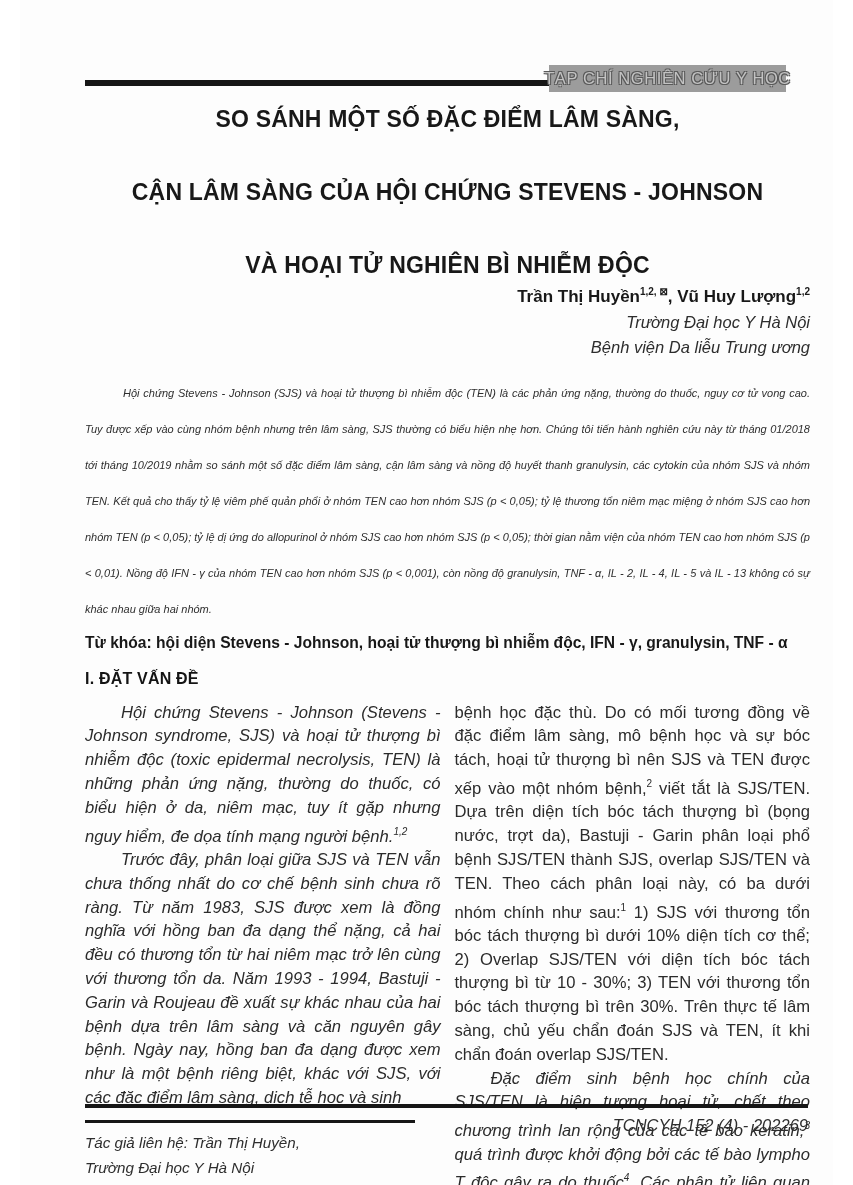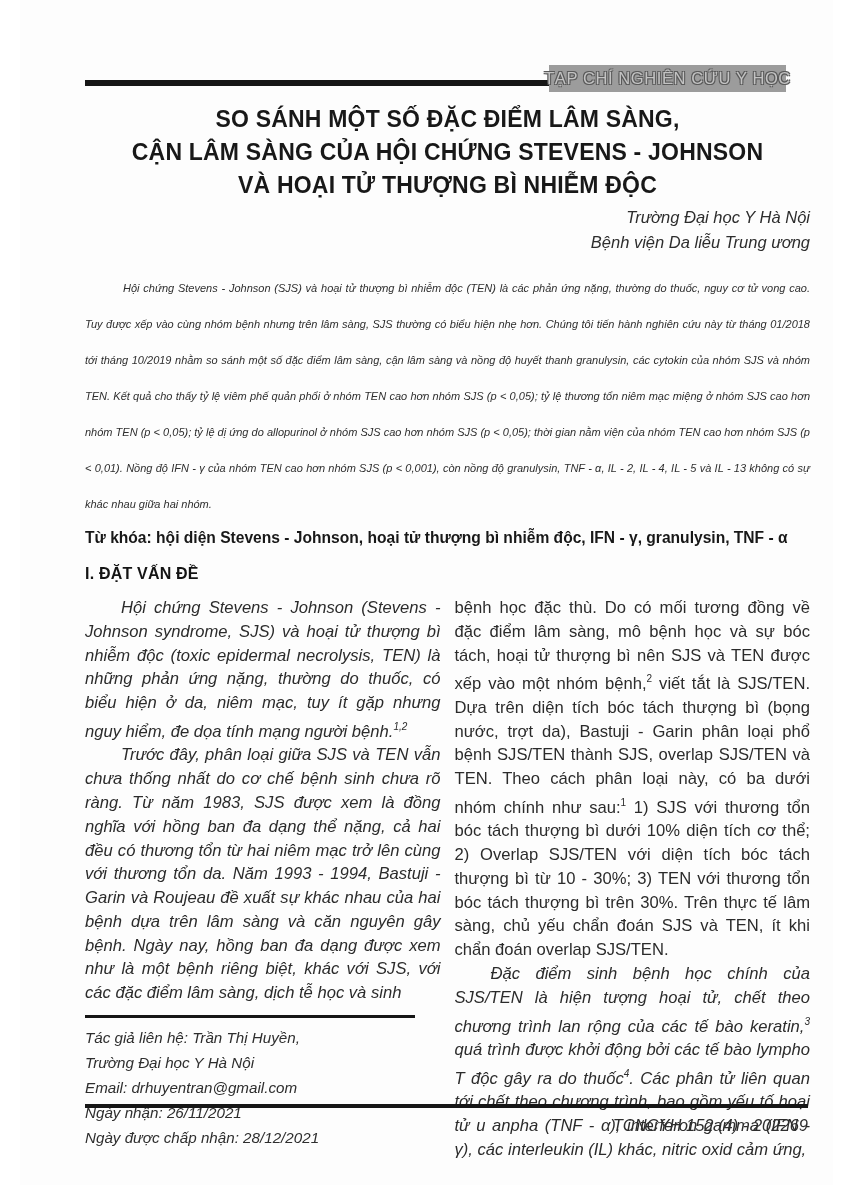--- a/index.html
+++ b/index.html
@@ -16,21 +16,21 @@
   }
   .journal-box span {
     font-size:16.5px; letter-spacing:0.6px; color:#c3c3c3; white-space:nowrap;
     text-shadow: 1px 1px 0 #5a5a5a, -1px -1px 0 #5a5a5a, 1px -1px 0 #5a5a5a, -1px 1px 0 #5a5a5a;
   }
   .content { position:absolute; left:65px; top:0; width:725px; }
   .title {
     margin:103px 0 0; text-align:center; font-size:23px; line-height:33px;
     font-weight:bold; color:#181818; letter-spacing:0.2px;
   }
-  .tl { display:block; }
+  .tl { display:block;margin-top:40px; }
   .authors { margin-top:4px; text-align:right; font-weight:bold; font-size:17px; color:#181818; }
   .authors sup { font-size:10px; font-weight:bold; }
   .affils { margin-top:3px; }
   .affil { text-align:right; font-style:italic; font-size:16.5px; line-height:25px; color:#2d2d2d; }
   .abstract {
     margin:15px 0 0; font-style:italic; font-size:11px; line-height:36px;
     text-align:justify; text-indent:38px; color:#2e2e2e;
   }
   .keywords { margin:4px 0 0; font-weight:bold; font-size:15.6px; line-height:24px; color:#181818; }
   .section-heading { margin:15px 0 0; font-size:16px; font-weight:bold; color:#141414; letter-spacing:0.2px; }
@@ -57,23 +57,24 @@
   <div class="header-rule"></div>
   <div class="journal-box">
     <span>TẠP CHÍ NGHIÊN CỨU Y HỌC</span>
   </div>
 
   <div class="content">
 
     <h1 class="title">
       <span class="tl">SO SÁNH MỘT SỐ ĐẶC ĐIỂM LÂM SÀNG,</span>
       <span class="tl">CẬN LÂM SÀNG CỦA HỘI CHỨNG STEVENS - JOHNSON</span>
-      <span class="tl">VÀ HOẠI TỬ THƯỢNG BÌ NHIỄM ĐỘC</span>
+      <span class="tl">VÀ HOẠI TỬ NGHIÊN BÌ NHIỄM ĐỘC</span>
     </h1>
 
+    <div class="authors"><span>Trần Thị Huyền</span><sup>1,2, ⊠</sup><span>, Vũ Huy Lượng</span><sup>1,2</sup></div>
 
     <div class="affils">
       <div class="affil">Trường Đại học Y Hà Nội</div>
       <div class="affil">Bệnh viện Da liễu Trung ương</div>
     </div>
 
     <p class="abstract">Hội chứng Stevens - Johnson (SJS) và hoại tử thượng bì nhiễm độc (TEN) là các phản ứng nặng, thường do thuốc, nguy cơ tử vong cao. Tuy được xếp vào cùng nhóm bệnh nhưng trên lâm sàng, SJS thường có biểu hiện nhẹ hơn. Chúng tôi tiến hành nghiên cứu này từ tháng 01/2018 tới tháng 10/2019 nhằm so sánh một số đặc điểm lâm sàng, cận lâm sàng và nồng độ huyết thanh granulysin, các cytokin của nhóm SJS và nhóm TEN. Kết quả cho thấy tỷ lệ viêm phế quản phổi ở nhóm TEN cao hơn nhóm SJS (p &lt; 0,05); tỷ lệ thương tổn niêm mạc miệng ở nhóm SJS cao hơn nhóm TEN (p &lt; 0,05); tỷ lệ dị ứng do allopurinol ở nhóm SJS cao hơn nhóm SJS (p &lt; 0,05); thời gian nằm viện của nhóm TEN cao hơn nhóm SJS (p &lt; 0,01). Nồng độ IFN - γ của nhóm TEN cao hơn nhóm SJS (p &lt; 0,001), còn nồng độ granulysin, TNF - α, IL - 2, IL - 4, IL - 5 và IL - 13 không có sự khác nhau giữa hai nhóm.</p>
 
     <p class="keywords"><span>Từ khóa:</span><span> hội diện Stevens - Johnson, hoại tử thượng bì nhiễm độc, IFN - γ, granulysin, TNF - α</span></p>
 

